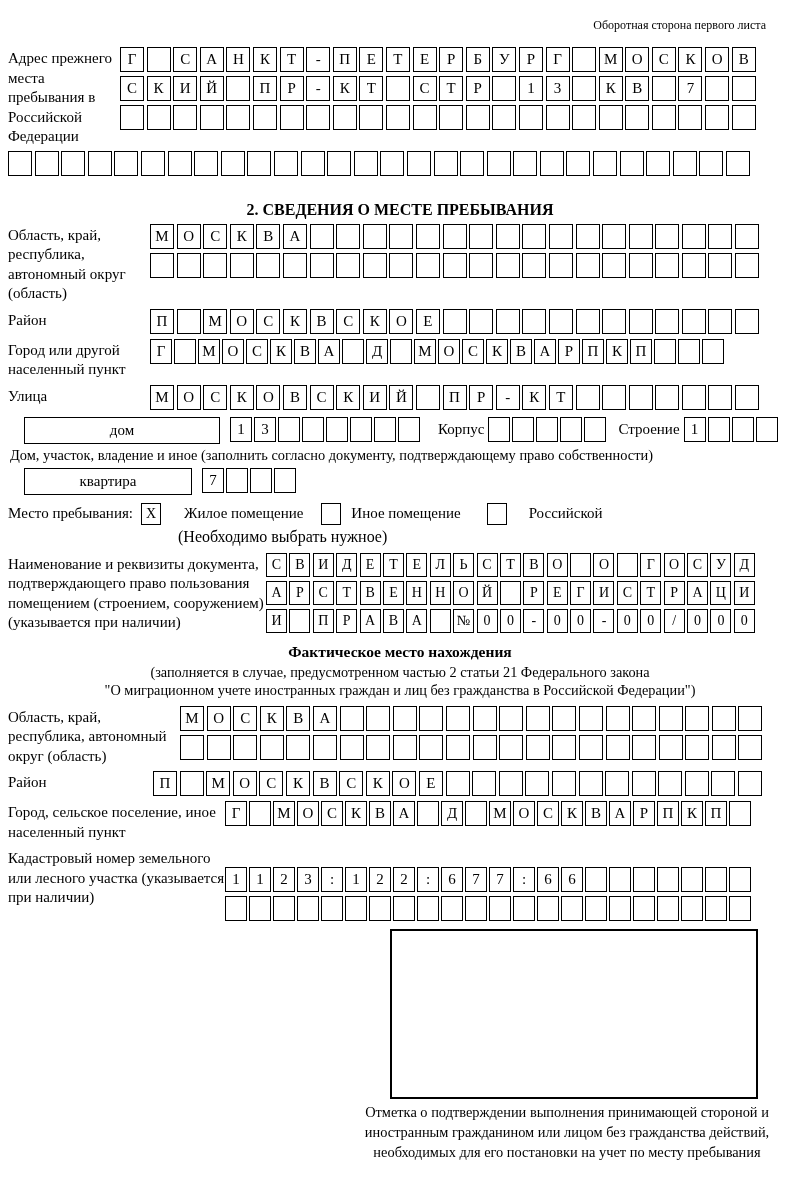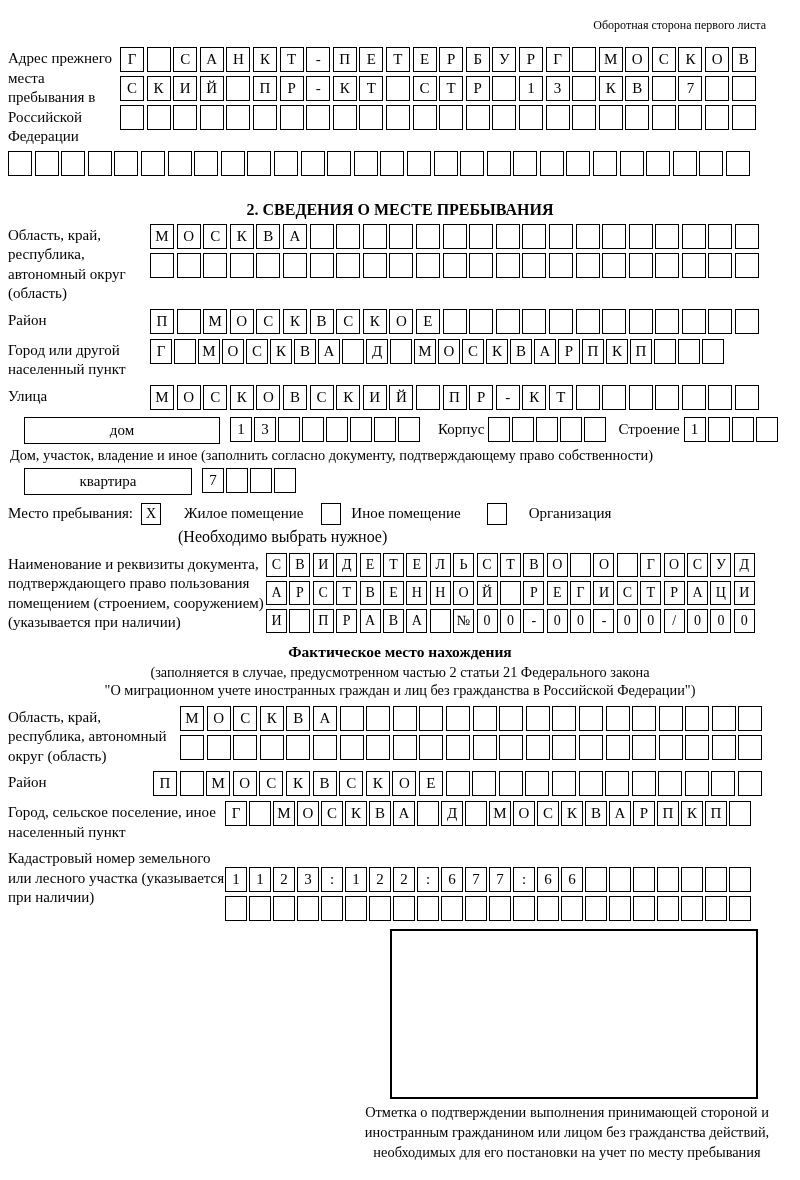--- a/index.html
+++ b/index.html
@@ -352,21 +352,21 @@
       </div>
   </div>
 
   <div class="stayrow">
     <span>Место пребывания:</span>
     <span class="chk" style="margin-left:8px">X</span>
     <span style="margin-left:23px">Жилое помещение</span>
     <span class="chk" style="margin-left:18px"></span>
     <span style="margin-left:10px">Иное помещение</span>
     <span class="chk" style="margin-left:26px"></span>
-    <span style="margin-left:22px">Организация</span>
+    <span style="margin-left:22px">Российской</span>
   </div>
   <div style="font-size:16px; margin:3px 0 0 170px">(Необходимо выбрать нужное)</div>
 
   <div class="frow" style="margin-top:7px">
     <div class="flabel" style="width:258px">Наименование и реквизиты документа, подтверждающего право пользования помещением (строением, сооружением) (указывается при наличии)</div>
     <div class="rows">
       <div class="cellrow sm">
           <span class="cell">С</span>
           <span class="cell">В</span>
           <span class="cell">И</span>

